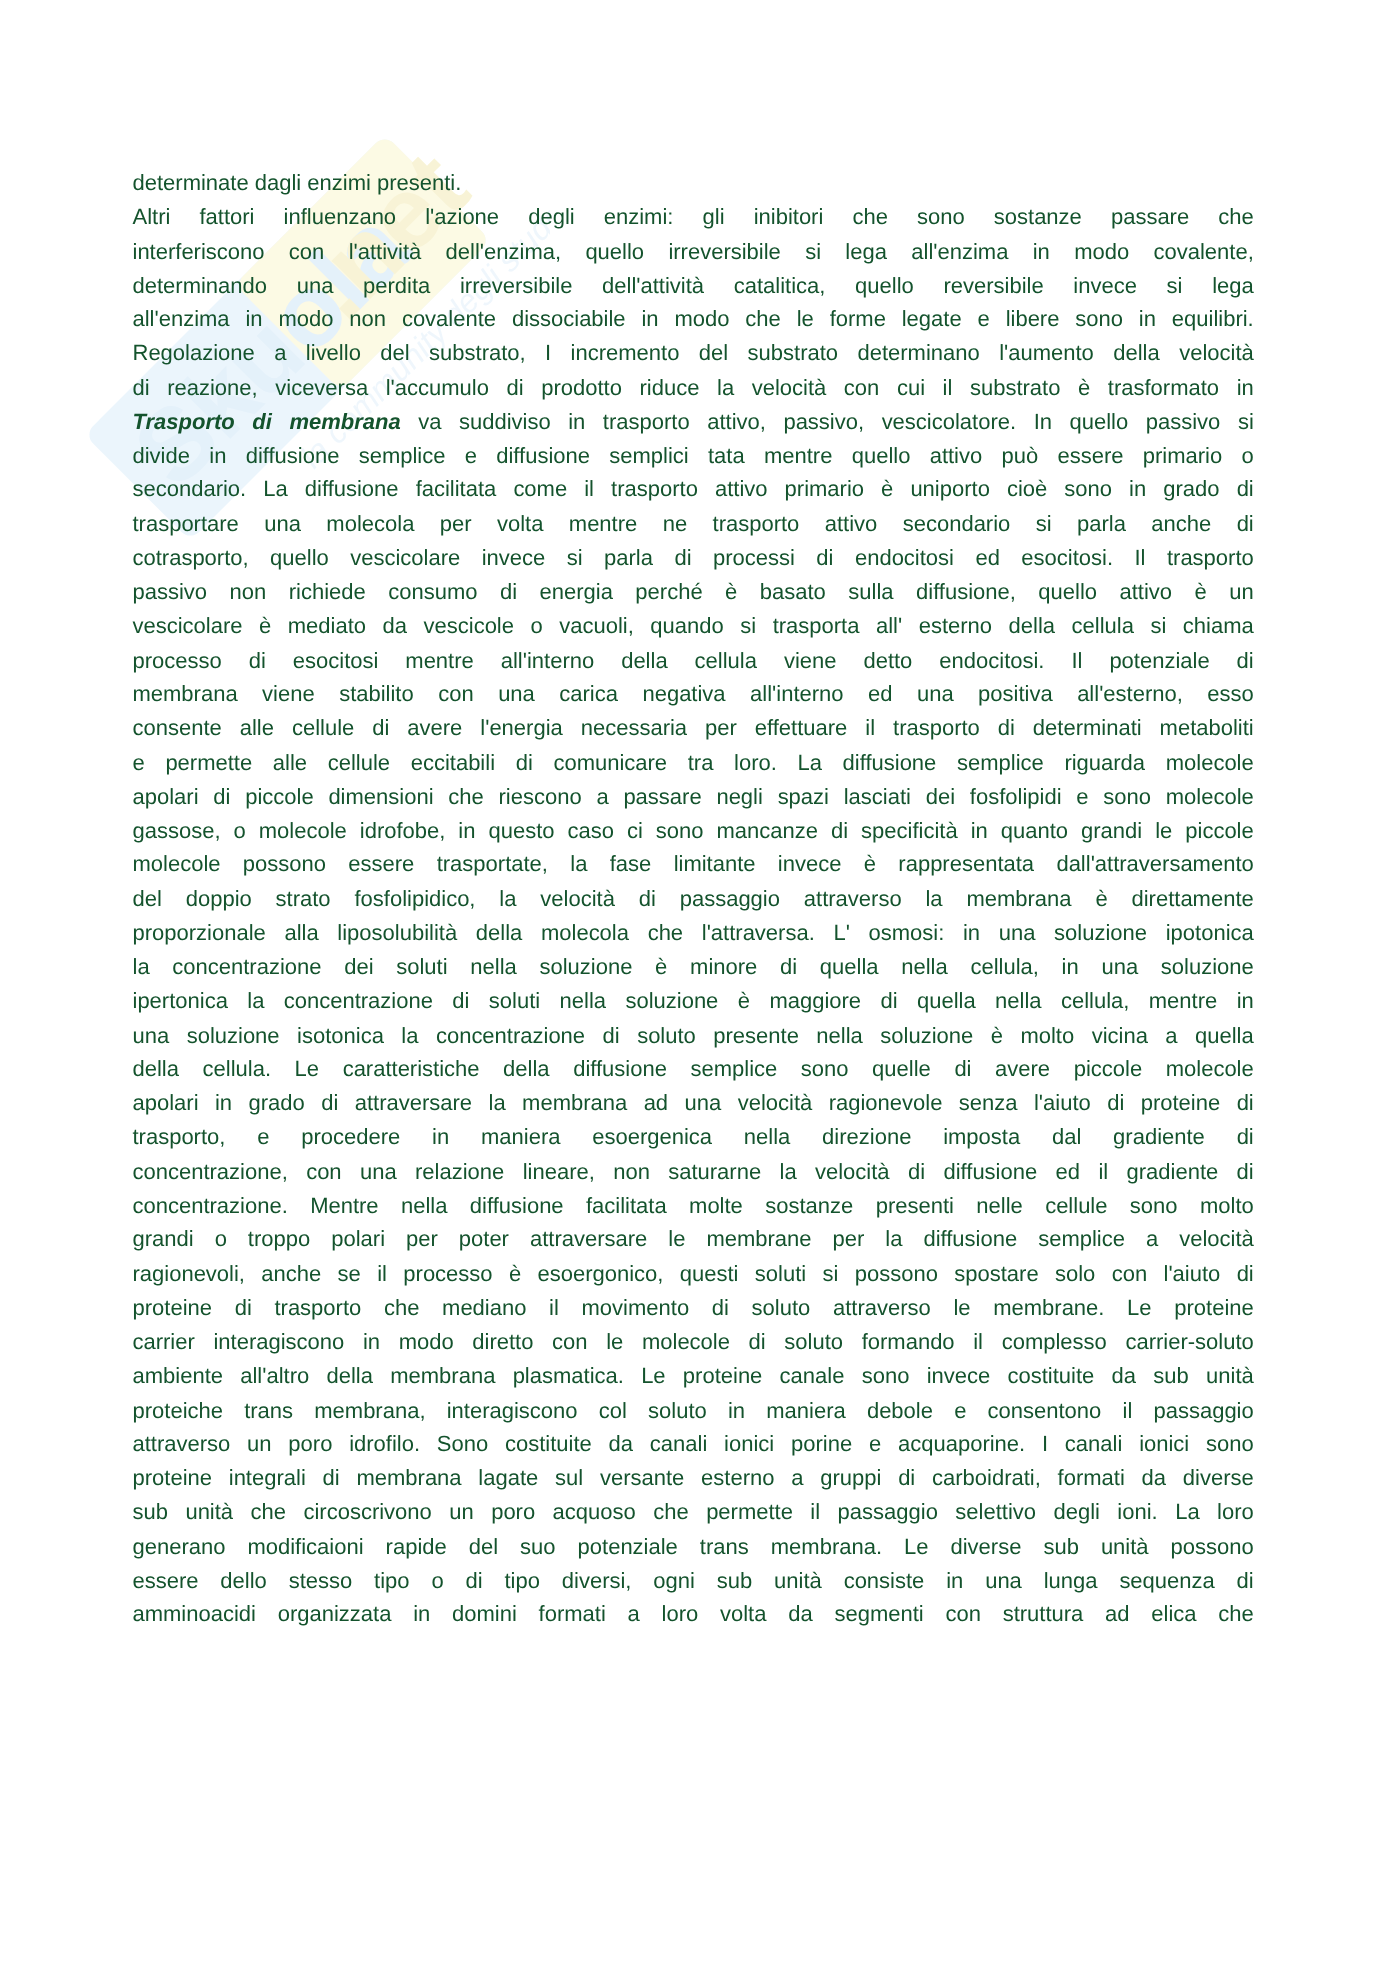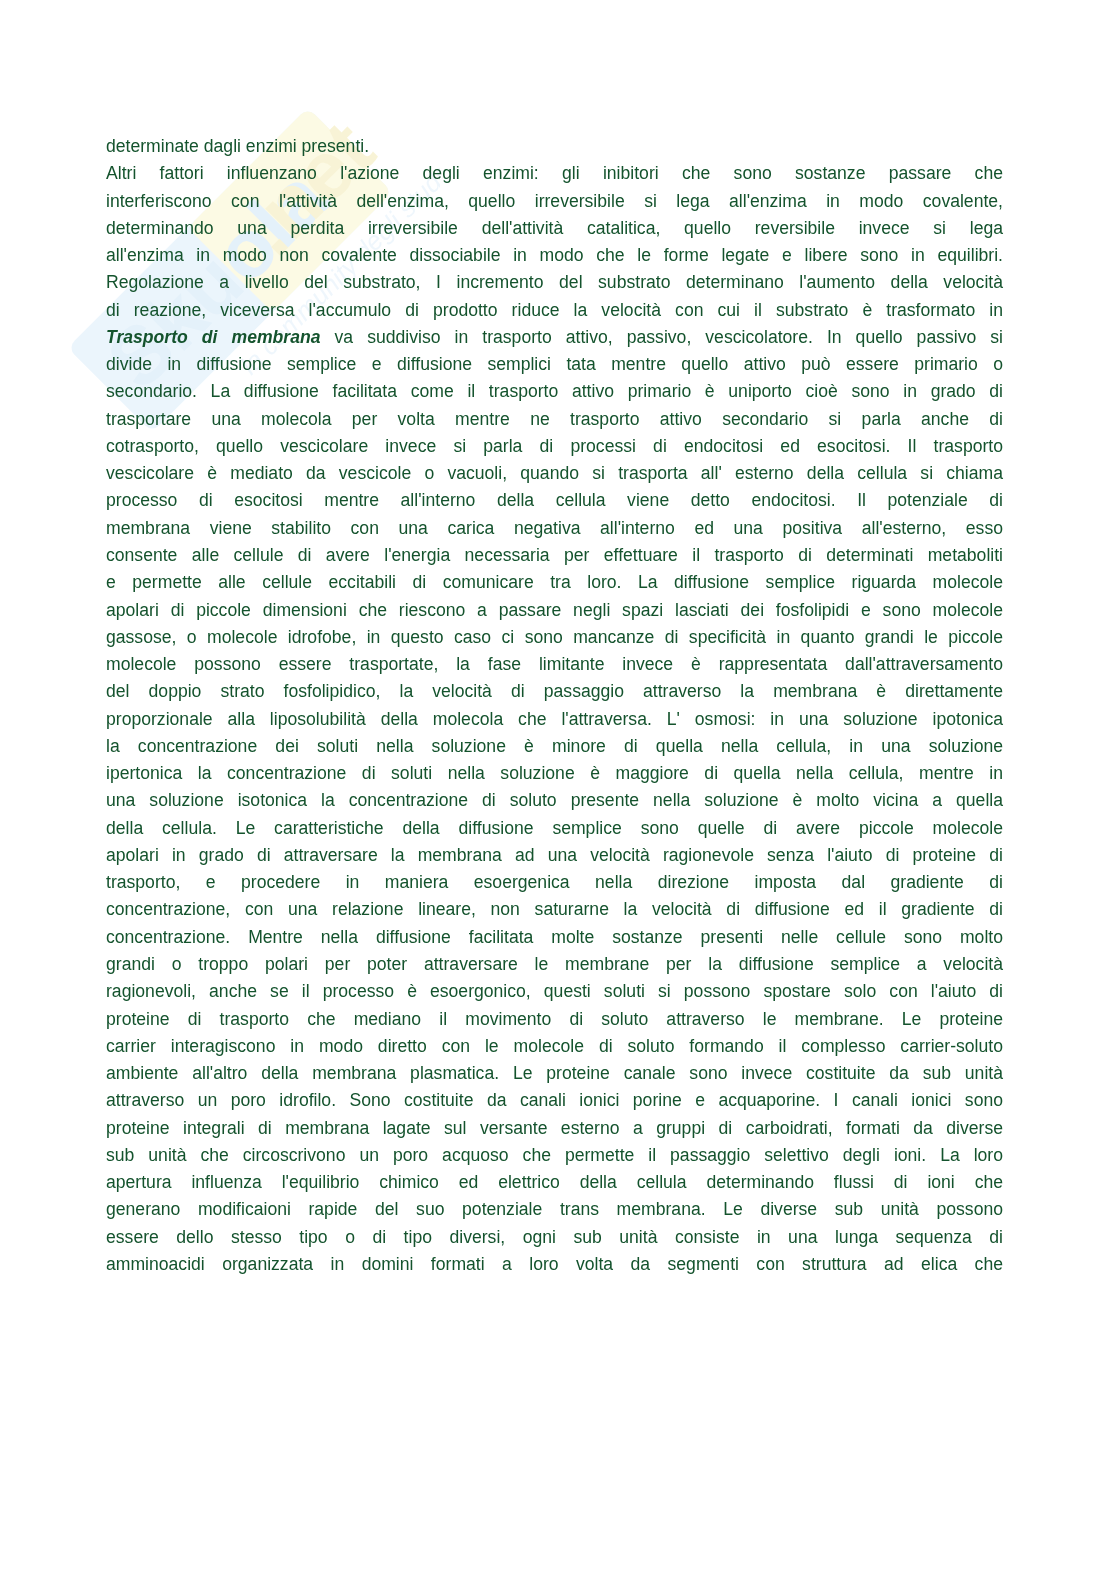--- a/index.html
+++ b/index.html
@@ -38,20 +38,21 @@
       <div class="line j"><span>interferiscono con l'attività dell'enzima, quello irreversibile si lega all'enzima in modo covalente,</span></div>
       <div class="line j"><span>determinando una perdita irreversibile dell'attività catalitica, quello reversibile invece si lega</span></div>
       <div class="line j"><span>all'enzima in modo non covalente dissociabile in modo che le forme legate e libere sono in equilibri.</span></div>
       <div class="line j"><span>Regolazione a livello del substrato, I incremento del substrato determinano l'aumento della velocità</span></div>
       <div class="line j"><span>di reazione, viceversa l'accumulo di prodotto riduce la velocità con cui il substrato è trasformato in</span></div>
       <div class="line j"><span class="bi">Trasporto di membrana</span><span> va suddiviso in trasporto attivo, passivo, vescicolatore. In quello passivo si</span></div>
       <div class="line j"><span>divide in diffusione semplice e diffusione semplici tata mentre quello attivo può essere primario o</span></div>
       <div class="line j"><span>secondario. La diffusione facilitata come il trasporto attivo primario è uniporto cioè sono in grado di</span></div>
       <div class="line j"><span>trasportare una molecola per volta mentre ne trasporto attivo secondario si parla anche di</span></div>
       <div class="line j"><span>cotrasporto, quello vescicolare invece si parla di processi di endocitosi ed esocitosi. Il trasporto</span></div>
+      <div class="line j"><span>passivo non richiede consumo di energia perché è basato sulla diffusione, quello attivo è un</span></div>
       <div class="line j"><span>vescicolare è mediato da vescicole o vacuoli, quando si trasporta all' esterno della cellula si chiama</span></div>
       <div class="line j"><span>processo di esocitosi mentre all'interno della cellula viene detto endocitosi. Il potenziale di</span></div>
       <div class="line j"><span>membrana viene stabilito con una carica negativa all'interno ed una positiva all'esterno, esso</span></div>
       <div class="line j"><span>consente alle cellule di avere l'energia necessaria per effettuare il trasporto di determinati metaboliti</span></div>
       <div class="line j"><span>e permette alle cellule eccitabili di comunicare tra loro. La diffusione semplice riguarda molecole</span></div>
       <div class="line j"><span>apolari di piccole dimensioni che riescono a passare negli spazi lasciati dei fosfolipidi e sono molecole</span></div>
       <div class="line j"><span>gassose, o molecole idrofobe, in questo caso ci sono mancanze di specificità in quanto grandi le piccole</span></div>
       <div class="line j"><span>molecole possono essere trasportate, la fase limitante invece è rappresentata dall'attraversamento</span></div>
       <div class="line j"><span>del doppio strato fosfolipidico, la velocità di passaggio attraverso la membrana è direttamente</span></div>
       <div class="line j"><span>proporzionale alla liposolubilità della molecola che l'attraversa. L' osmosi: in una soluzione ipotonica</span></div>
@@ -61,21 +62,21 @@
       <div class="line j"><span>della cellula. Le caratteristiche della diffusione semplice sono quelle di avere piccole molecole</span></div>
       <div class="line j"><span>apolari in grado di attraversare la membrana ad una velocità ragionevole senza l'aiuto di proteine di</span></div>
       <div class="line j"><span>trasporto, e procedere in maniera esoergenica nella direzione imposta dal gradiente di</span></div>
       <div class="line j"><span>concentrazione, con una relazione lineare, non saturarne la velocità di diffusione ed il gradiente di</span></div>
       <div class="line j"><span>concentrazione. Mentre nella diffusione facilitata molte sostanze presenti nelle cellule sono molto</span></div>
       <div class="line j"><span>grandi o troppo polari per poter attraversare le membrane per la diffusione semplice a velocità</span></div>
       <div class="line j"><span>ragionevoli, anche se il processo è esoergonico, questi soluti si possono spostare solo con l'aiuto di</span></div>
       <div class="line j"><span>proteine di trasporto che mediano il movimento di soluto attraverso le membrane. Le proteine</span></div>
       <div class="line j"><span>carrier interagiscono in modo diretto con le molecole di soluto formando il complesso carrier-soluto</span></div>
       <div class="line j"><span>ambiente all'altro della membrana plasmatica. Le proteine canale sono invece costituite da sub unità</span></div>
+      <div class="line j"><span>proteiche trans membrana, interagiscono col soluto in maniera debole e consentono il passaggio</span></div>
       <div class="line j"><span>attraverso un poro idrofilo. Sono costituite da canali ionici porine e acquaporine. I canali ionici sono</span></div>
       <div class="line j"><span>proteine integrali di membrana lagate sul versante esterno a gruppi di carboidrati, formati da diverse</span></div>
       <div class="line j"><span>sub unità che circoscrivono un poro acquoso che permette il passaggio selettivo degli ioni. La loro</span></div>
-      <div class="line j"><span>apertura influenza l'equilibrio chimico ed elettrico della cellula determinando flussi di ioni che</span></div>
       <div class="line j"><span>generano modificaioni rapide del suo potenziale trans membrana. Le diverse sub unità possono</span></div>
       <div class="line j"><span>essere dello stesso tipo o di tipo diversi, ogni sub unità consiste in una lunga sequenza di</span></div>
       <div class="line j"><span>amminoacidi organizzata in domini formati a loro volta da segmenti con struttura ad elica che</span></div>
     </div>
 </div>
 
 </body></html>

